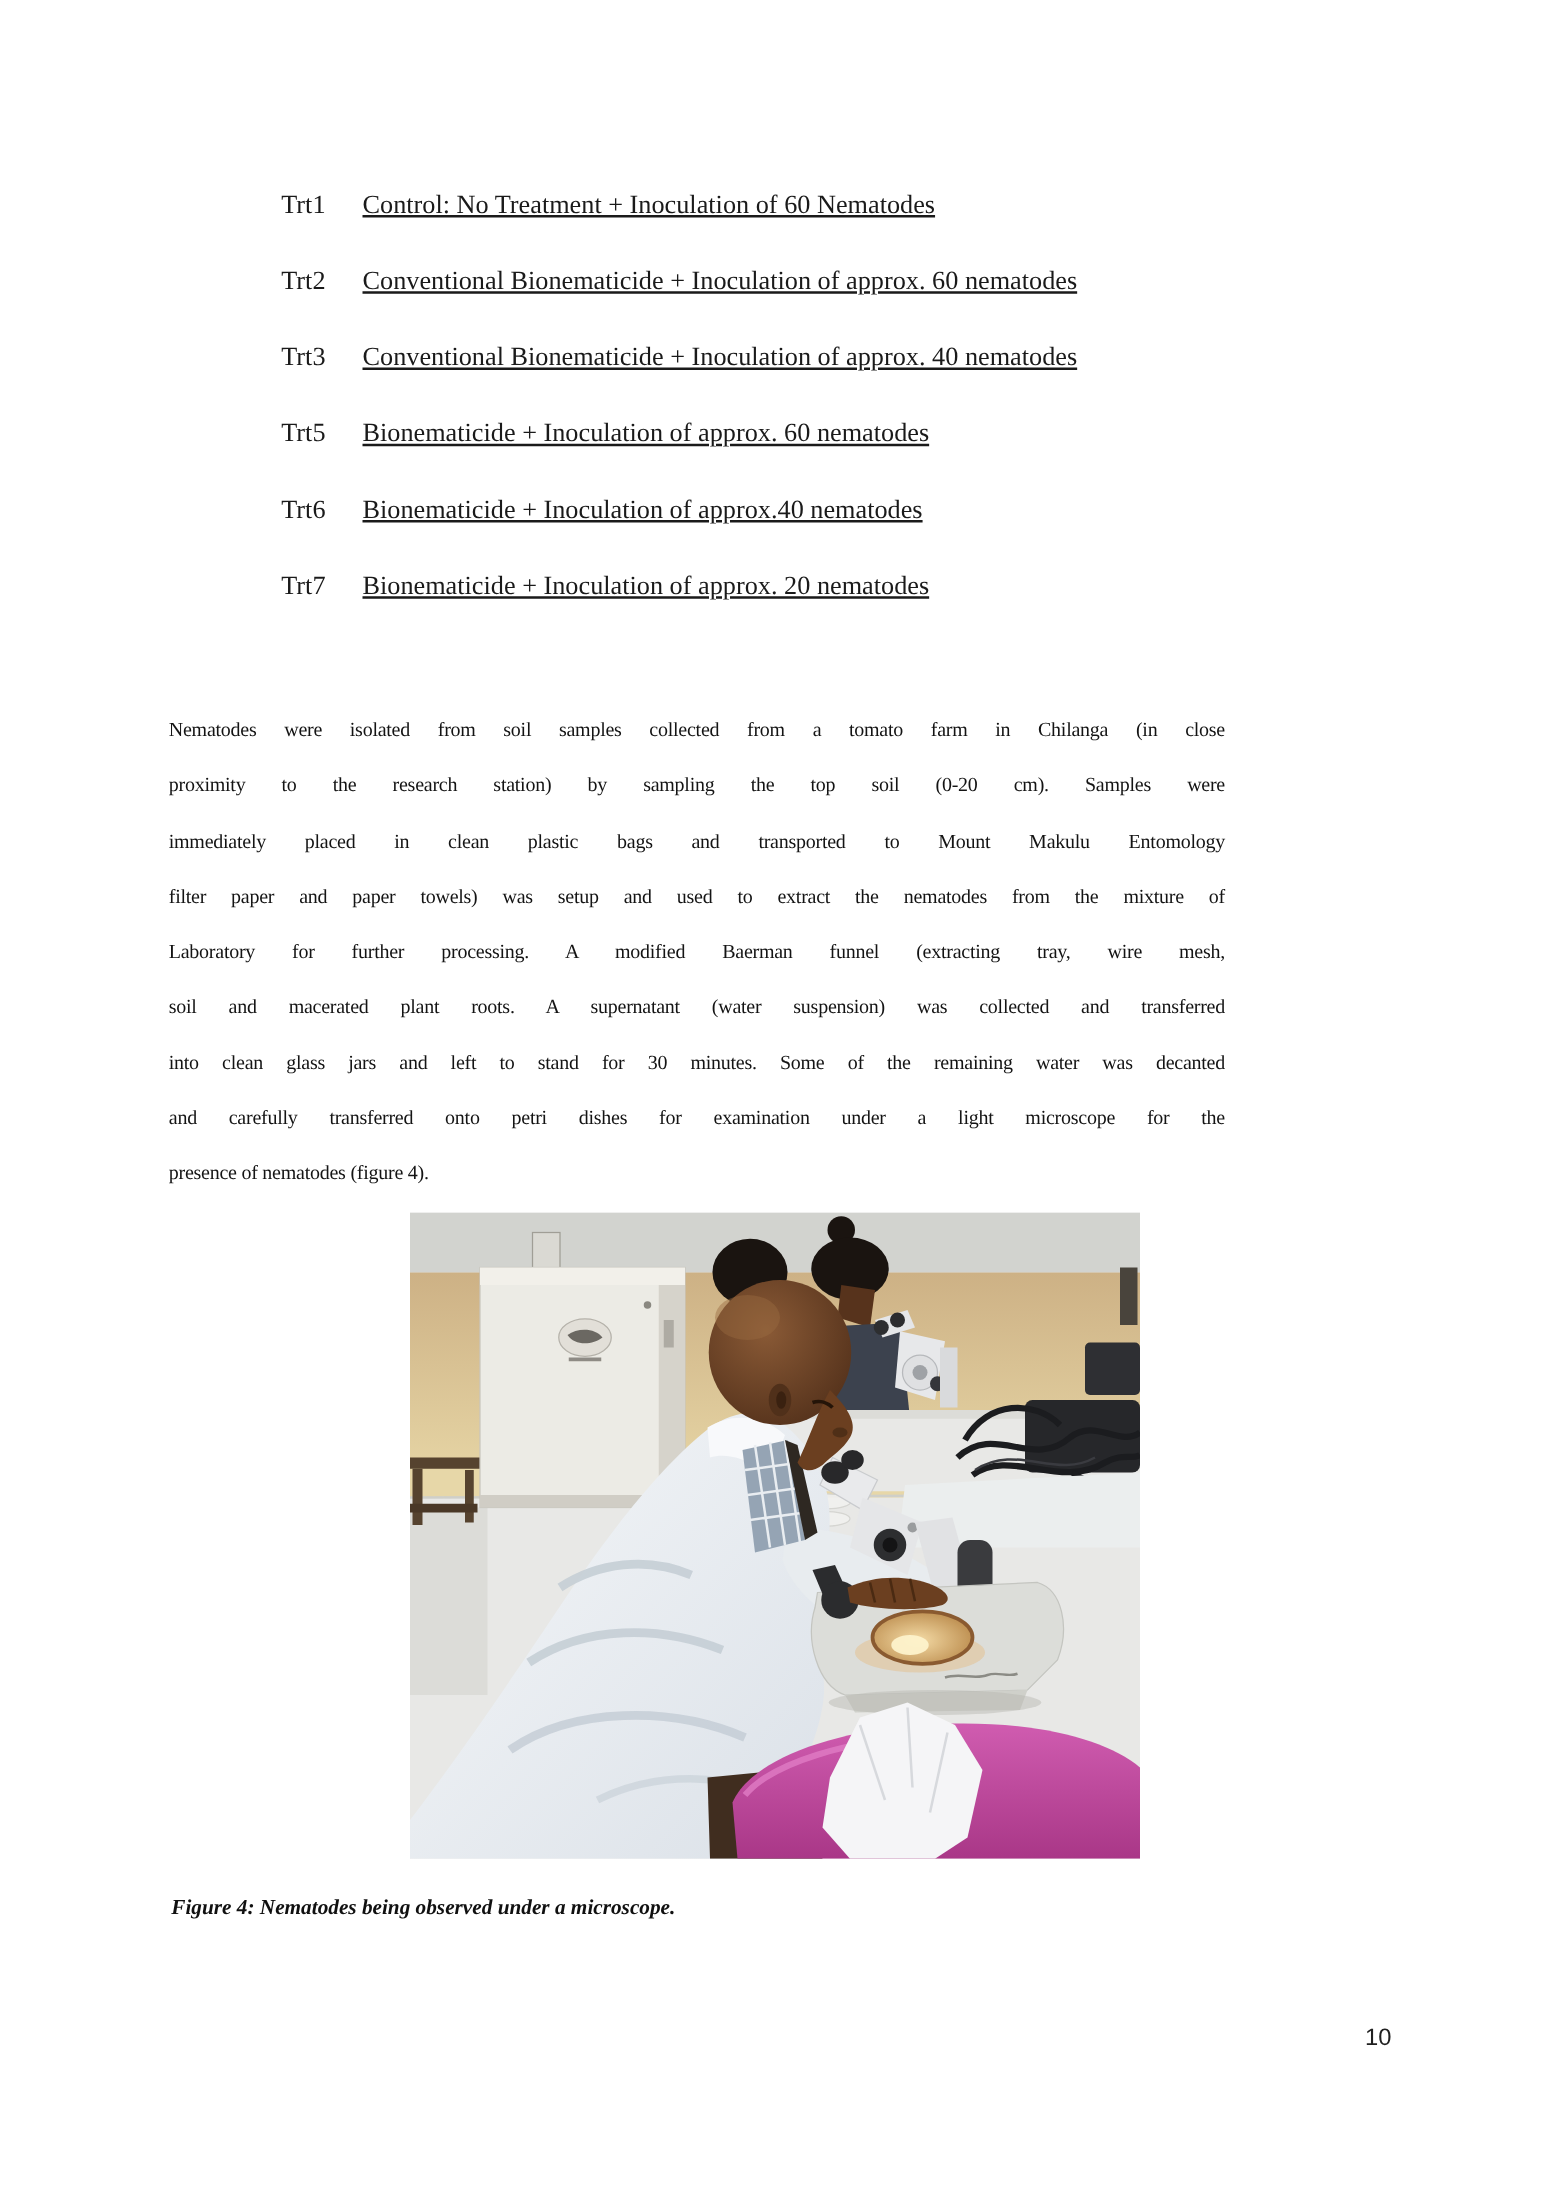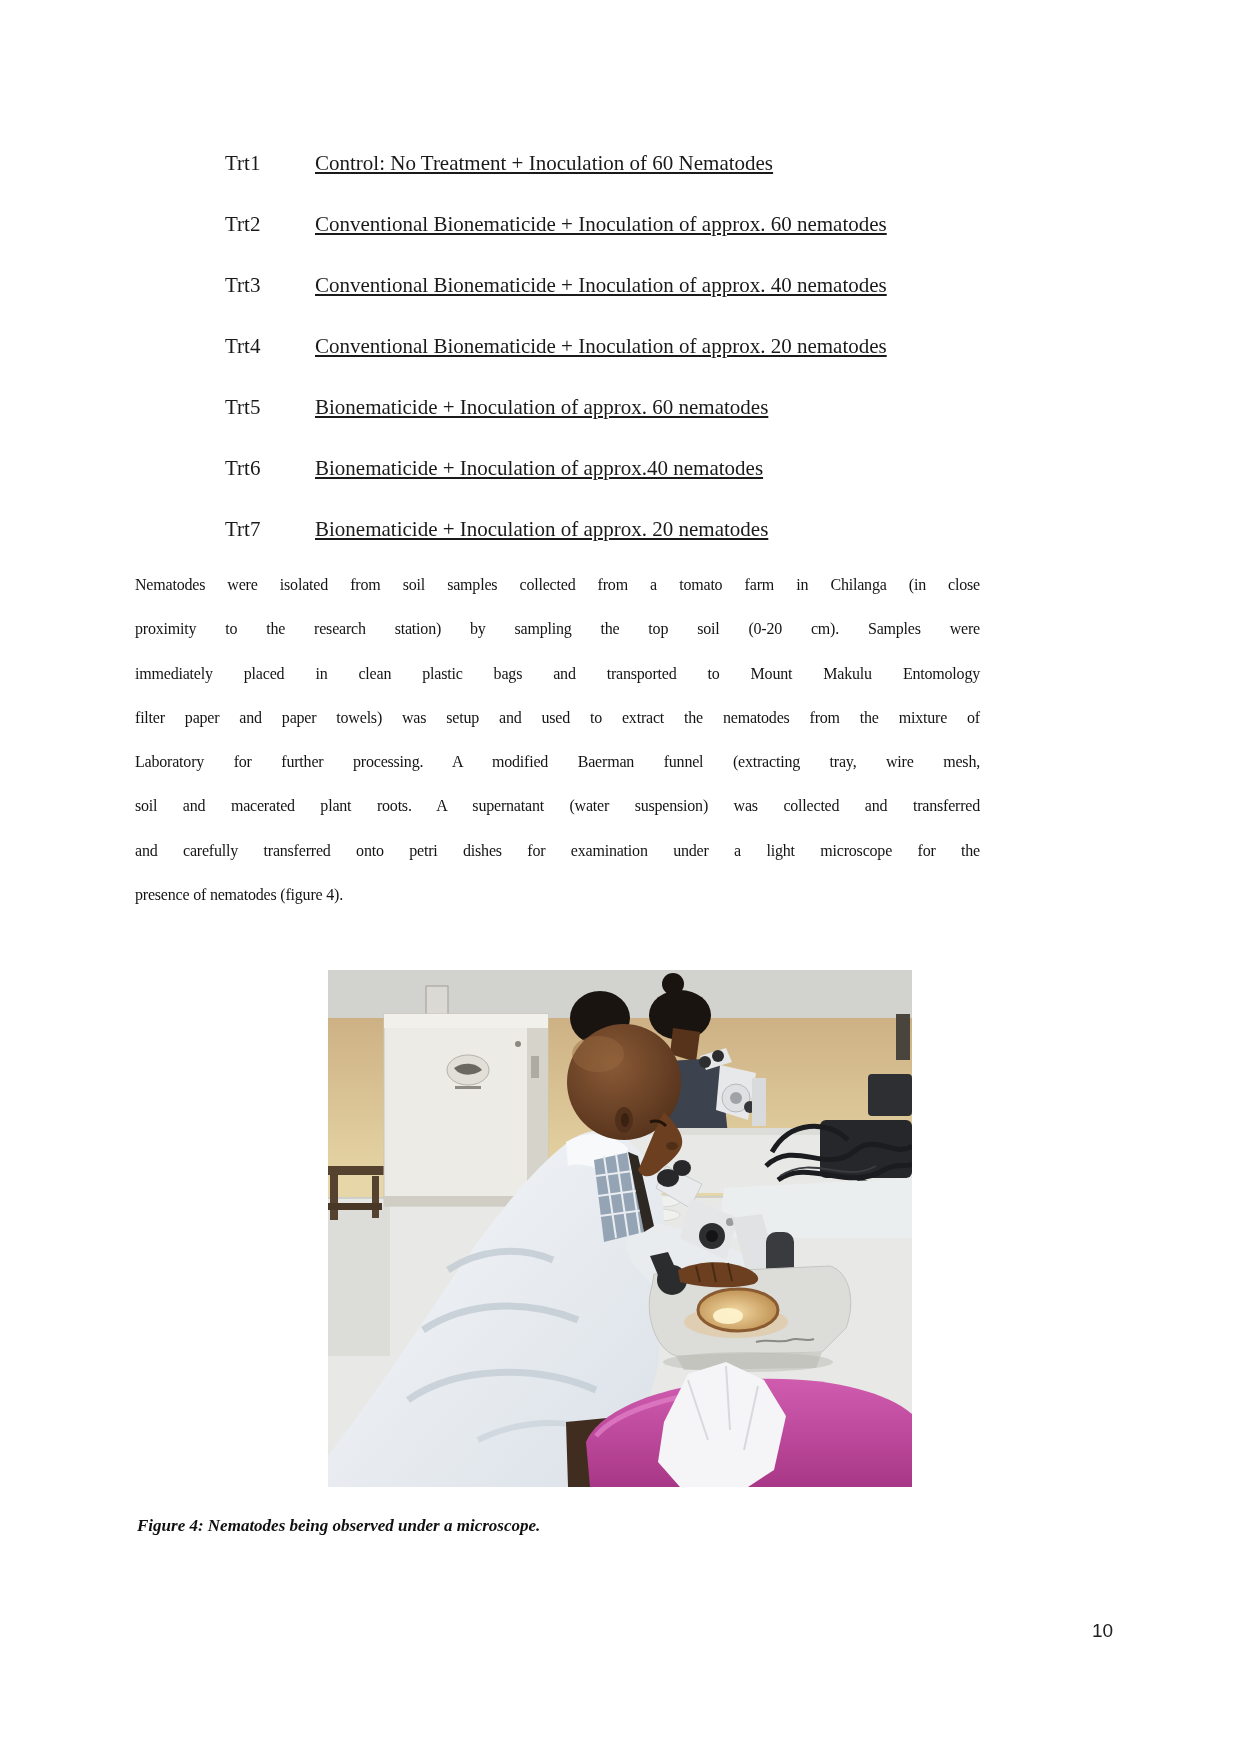--- a/index.html
+++ b/index.html
@@ -1,21 +1,21 @@
 <!DOCTYPE html>
 <html><head>
 <meta charset="utf-8">
 <style>
   html,body{margin:0;padding:0;}
   body{
     width:1241px;height:1754px;position:relative;background:#ffffff;
     font-family:"Liberation Serif", serif;color:#1a1a1a;overflow:hidden;
   }
   .treatments{position:absolute;left:225px;top:133px;}
-  .trt-row{display:flex;height:61px;align-items:center;font-size:21px;gap:25px;}
+  .trt-row{display:flex;height:61px;align-items:center;font-size:21px;}
   .trt-label{width:65px;flex:0 0 65px;}
   .trt-desc{white-space:nowrap;text-decoration:underline;}
   .para{position:absolute;left:135px;top:563px;width:845px;font-size:16px;letter-spacing:-0.2px;color:#141414;}
   .para-line{line-height:44.3px;text-align:justify;text-align-last:justify;}
   .para-line.last{text-align:center;text-align-last:left;}
   .photo{position:absolute;left:328px;top:970px;width:584px;height:517px;}
   .photo svg{display:block;width:100%;height:100%;}
   .caption{position:absolute;left:137px;top:1516px;font-size:17px;font-weight:bold;font-style:italic;color:#101010;}
   .pagenum{position:absolute;left:1092px;top:1620px;font-size:19px;font-family:Liberation Sans, sans-serif;color:#202020;}
 </style>
@@ -29,44 +29,41 @@
   </div>
   <div class="trt-row">
     <span class="trt-label">Trt2</span>
     <span class="trt-desc">Conventional Bionematicide + Inoculation of approx. 60 nematodes</span>
   </div>
   <div class="trt-row">
     <span class="trt-label">Trt3</span>
     <span class="trt-desc">Conventional Bionematicide + Inoculation of approx. 40 nematodes</span>
   </div>
   <div class="trt-row">
-    <span class="trt-label">Trt4</span>
-    <span class="trt-desc">Conventional Bionematicide + Inoculation of approx. 20 nematodes</span>
-  </div>
-  <div class="trt-row">
     <span class="trt-label">Trt5</span>
     <span class="trt-desc">Bionematicide + Inoculation of approx. 60 nematodes</span>
   </div>
   <div class="trt-row">
     <span class="trt-label">Trt6</span>
     <span class="trt-desc">Bionematicide + Inoculation of approx.40 nematodes</span>
   </div>
   <div class="trt-row">
     <span class="trt-label">Trt7</span>
     <span class="trt-desc">Bionematicide + Inoculation of approx. 20 nematodes</span>
   </div>
 </div>
 
 <div class="para">
   <div class="para-line">Nematodes were isolated from soil samples collected from a tomato farm in Chilanga (in close</div>
   <div class="para-line">proximity to the research station) by sampling the top soil (0-20 cm). Samples were</div>
   <div class="para-line">immediately placed in clean plastic bags and transported to Mount Makulu Entomology</div>
   <div class="para-line">filter paper and paper towels) was setup and used to extract the nematodes from the mixture of</div>
   <div class="para-line">Laboratory for further processing.  A modified Baerman funnel (extracting tray, wire mesh,</div>
   <div class="para-line">soil and macerated plant roots. A supernatant (water suspension) was collected and transferred</div>
+  <div class="para-line">into clean glass jars and left to stand for 30 minutes. Some of the remaining water was decanted</div>
   <div class="para-line">and carefully transferred onto petri dishes for examination under a light microscope for the</div>
   <div class="para-line last">presence of nematodes (figure 4).</div>
 </div>
 
 <div class="photo">
 <svg viewBox="0 0 584 517" preserveAspectRatio="none">
   <defs>
     <linearGradient id="gTan" x1="0" y1="0" x2="0" y2="1">
       <stop offset="0" stop-color="#cdb185"></stop>
           <stop offset="1" stop-color="#e4d2a2"></stop>

